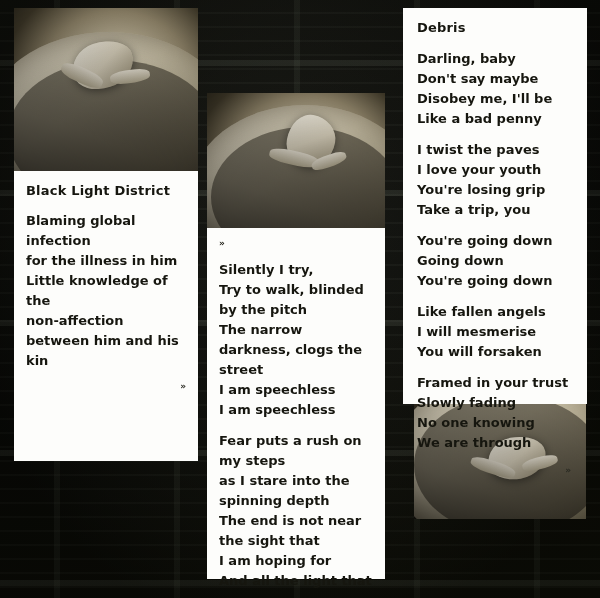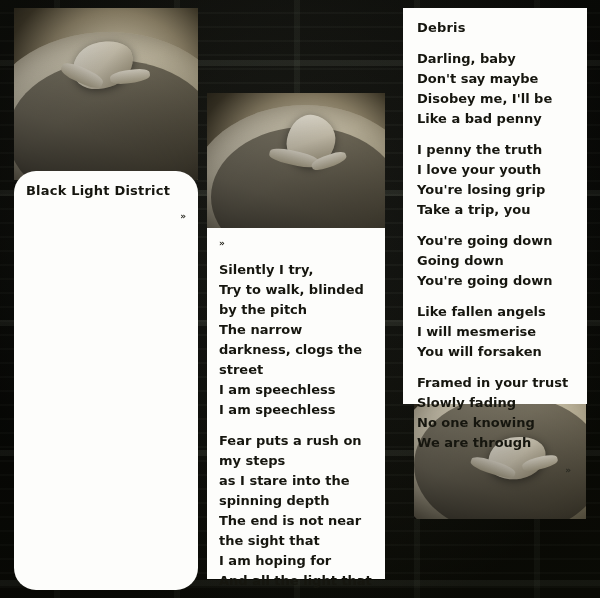--- a/index.html
+++ b/index.html
@@ -121,23 +121,22 @@
     color: #2a2a22;
   }
   .arrows.right { text-align: right; }
   .arrows.left { text-align: left; }
 
   
   #panel-blacklight {
     left: 14px;
     top: 171px;
     width: 184px;
-    height: 419px;
+    height: 290px;
     padding: 12px 12px 6px 12px;
-    border-radius: 22px;
   }
   #panel-blacklight .title { font-size: 13px; margin-bottom: 13px; }
 
   #panel-middle {
     left: 207px;
     top: 228px;
     width: 178px;
     height: 351px;
     padding: 10px 12px 8px 12px;
   }
@@ -184,20 +183,25 @@
     <div class="dish" style="left:-22px; top:-26px; width:230px; height:180px;"></div>
     <div class="dish-inner" style="left:0px; top:-4px; width:190px; height:140px;"></div>
     <div class="figure" style="left:74px; top:38px; width:58px; height:42px; transform:rotate(-10deg);"></div>
     <div class="limb" style="left:56px; top:62px; width:46px; height:13px; transform:rotate(18deg);"></div>
     <div class="limb" style="left:108px; top:58px; width:36px; height:12px; transform:rotate(-14deg);"></div>
     <div class="shade"></div>
   </div>
 
   <div class="panel" id="panel-blacklight">
     <div class="title">Black Light District</div>
+    <p class="stanza">Blaming global infection
+for the illness in him
+Little knowledge of the
+non-affection
+between him and his kin</p>
     <div class="arrows right" style="margin-top:10px;">»</div>
   </div>
 
   <div class="panel" id="panel-middle">
     <div class="arrows left" style="margin-bottom:12px;">»</div>
     <p class="stanza">Silently I try,
 Try to walk, blinded by the pitch
 The narrow darkness, clogs the
 street
 I am speechless
@@ -212,21 +216,21 @@
 the end to see</p>
 
   </div>
 
   <div class="panel" id="panel-debris">
     <div class="title">Debris</div>
     <p class="stanza">Darling, baby
 Don't say maybe
 Disobey me, I'll be
 Like a bad penny</p>
-    <p class="stanza">I penny the truth
+    <p class="stanza">I twist the paves
 I love your youth
 You're losing grip
 Take a trip, you</p>
     <p class="stanza">You're going down
 Going down
 You're going down</p>
     <p class="stanza">Like fallen angels
 I will mesmerise
 You will forsaken</p>
     <p class="stanza">Framed in your trust

